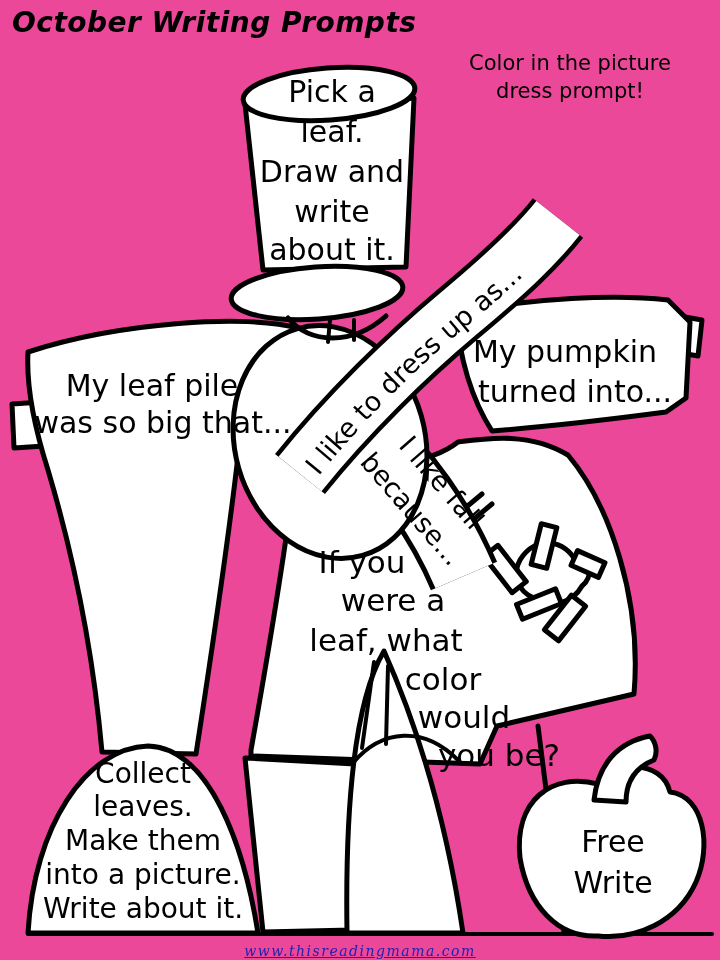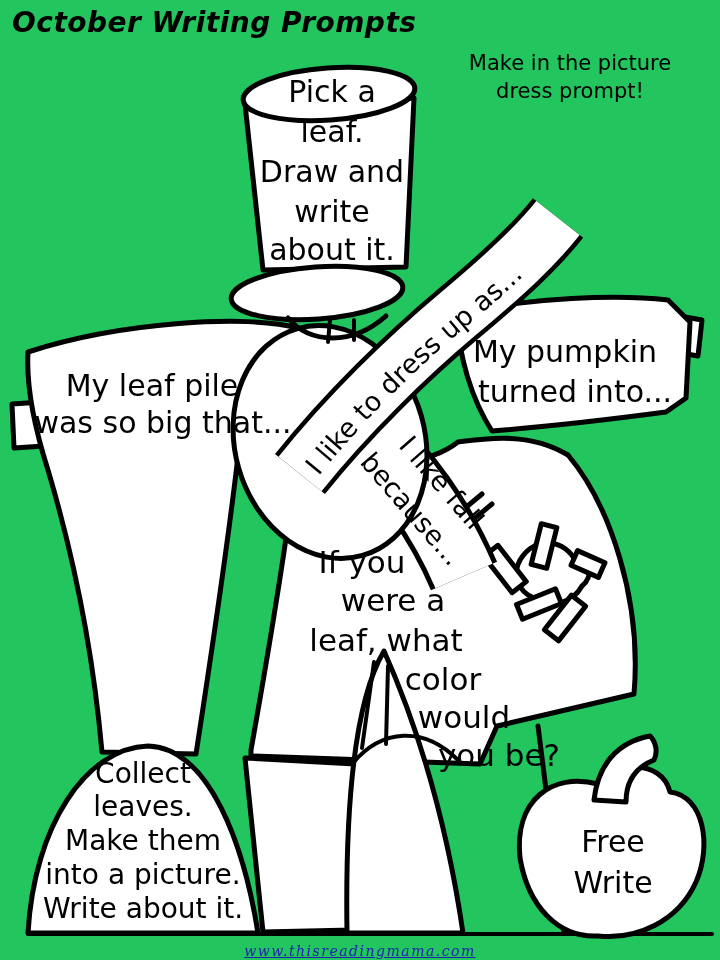--- a/index.html
+++ b/index.html
@@ -1,17 +1,17 @@
 <!DOCTYPE html>
 <html><head>
 <meta charset="utf-8">
 <style>
   html,body{margin:0;padding:0;background:#fff;}
   body{width:720px;height:960px;font-family:"DejaVu Sans",sans-serif;}
-  .page{position:relative;width:720px;height:960px;background:#22c55e;overflow:hidden;}
+  .page{position:relative;width:720px;height:960px;background:#ec4899;overflow:hidden;}
   .title{position:absolute;left:12px;top:6px;font-size:28px;font-weight:bold;font-style:italic;
          color:#000;letter-spacing:.5px;white-space:nowrap;}
   .instructions{position:absolute;left:420px;top:50px;width:300px;text-align:center;
          font-size:21px;line-height:1.32;color:#000;}
   .instructions span{display:block;}
   .figure{position:absolute;left:0;top:0;}
   .footer-link{position:absolute;left:50%;transform:translateX(-50%);bottom:1px;
          font-family:"DejaVu Serif",serif;font-style:italic;font-size:14px;color:#2121ad;
          text-decoration:underline;letter-spacing:1.5px;white-space:nowrap;}
   .shape{fill:#fff;stroke:#000;stroke-width:5;stroke-linejoin:round;}
@@ -22,21 +22,21 @@
   svg text{font-family:"DejaVu Sans",sans-serif;fill:#000;}
 </style>
 </head>
 <body>
 
 <div class="page">
 
   <div class="title">October Writing Prompts</div>
 
   <div class="instructions">
-    <span>Make in the picture</span>
+    <span>Color in the picture</span>
     <span>dress prompt!</span>
   </div>
 
   <svg class="figure" width="720" height="960" viewBox="0 0 720 960">
     <defs>
       <path id="scarfTextPath" d="M306,492 C354,430 412,372 462,330 C508,292 540,262 566,232"></path>
     </defs>
 
     <path class="ln thin" d="M28,934 L712,934"></path>
 

